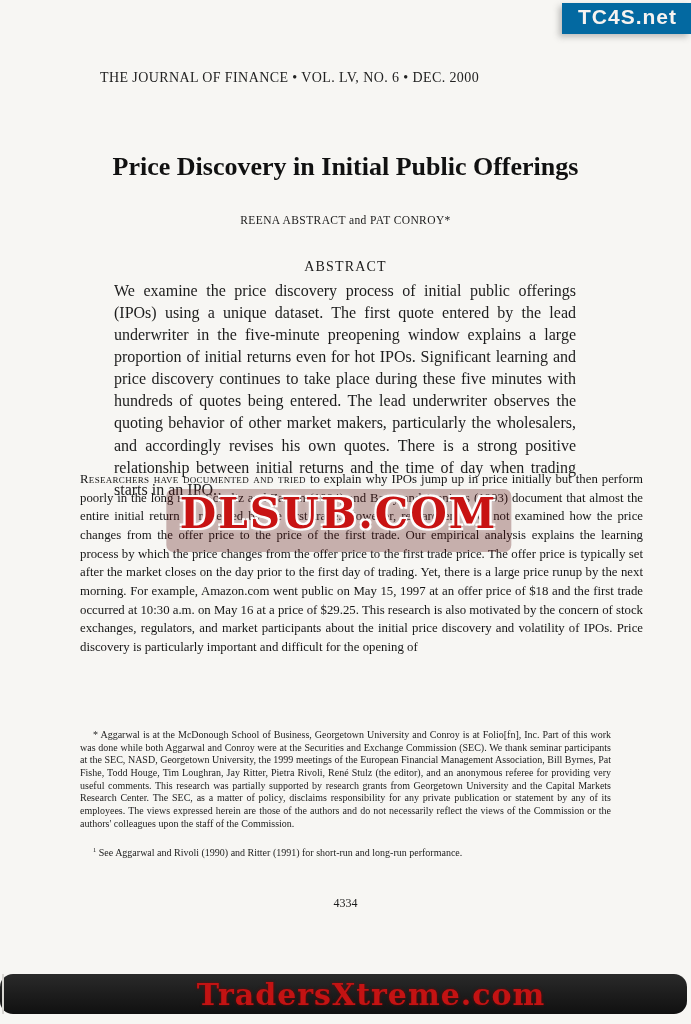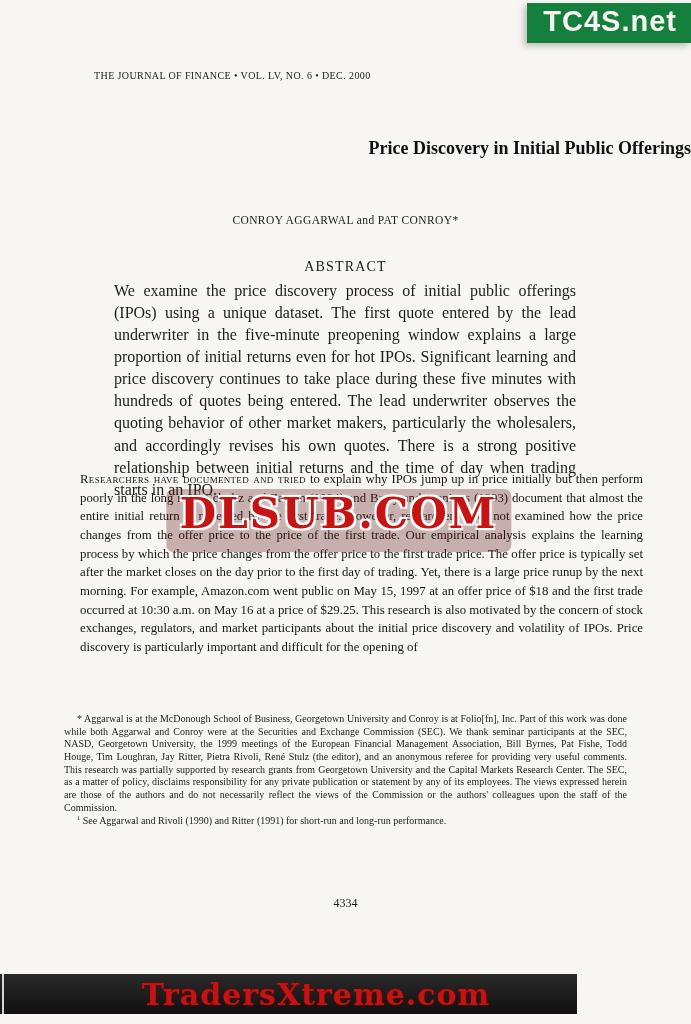--- a/index.html
+++ b/index.html
@@ -14,36 +14,36 @@
     margin: 0 auto;
     background: #f7f6f3;
     overflow: hidden;
     font-family: "Liberation Serif", "DejaVu Serif", serif;
     color: #1c1c1c;
   }
 
   
   .journal-line {
     position: absolute;
-    left: 94px;
+    left: 100px;
     top: 70px;
-    font-size: 10px;
+    font-size: 14px;
     letter-spacing: 0.4px;
     color: #222;
   }
 
   
   .paper-title {
     position: absolute;
     left: 0;
     right: 0;
     top: 136px;
-    margin: 0;
-    text-align: right;
-    font-size: 18px;
+    margin: 13px;
+    text-align: center;
+    font-size: 26px;
     font-weight: bold;
     line-height: 1.38;
     color: #111;
   }
 
   .authors {
     position: absolute;
     left: 0;
     right: 0;
     top: 214px;
@@ -99,44 +99,44 @@
     position: absolute;
     left: 64px;
     top: 713px;
     width: 563px;
     font-size: 10px;
     line-height: 1.27;
     text-align: justify;
     color: #1c1c1c;
   }
   .footnotes p {
-    margin: 0;
+    margin: 16px;
     text-indent: 13px;
   }
 
   .page-number {
     position: absolute;
     left: 0;
     right: 0;
     top: 896px;
     text-align: center;
     font-size: 12px;
     color: #1a1a1a;
   }
 
   
   .wm-top {
     position: absolute;
     top: 3px;
     right: 0;
-    background: #15803d;
+    background: #0369a1;
     color: #f7f3f0;
     font-family: "Liberation Sans", sans-serif;
     font-weight: bold;
-    font-size: 29px;
+    font-size: 21px;
     letter-spacing: 1px;
     padding: 2px 14px 5px 16px;
     box-shadow: -3px 3px 6px rgba(80,80,80,0.35);
   }
 
   .wm-center {
     position: absolute;
     top: 489px;
     left: 50%;
     transform: translateX(-52%);
@@ -154,26 +154,27 @@
       -2px  2px 0 #fdfdfd,
        2px  2px 0 #fdfdfd,
        0 0 6px rgba(255,255,255,0.8);
     white-space: nowrap;
   }
 
   .wm-bottom-strip {
     position: absolute;
     left: 0;
     top: 974px;
-    width: 577px;
+    width: 687px;
     height: 40px;
     background: linear-gradient(#2a2a2a, #101010);
     display: flex;
     align-items: center;
     justify-content: center;
+    border-radius: 13px;
   }
   .wm-bottom-strip .edge-line {
     position: absolute;
     left: 2px;
     top: 0;
     width: 2px;
     height: 100%;
     background: #d8d6d2;
   }
   .wm-bottom-text {
@@ -191,21 +192,21 @@
 <body>
 
 <div class="scan">
 
   <div class="journal-line">THE JOURNAL OF FINANCE • VOL. LV, NO. 6 • DEC. 2000</div>
 
   <h1 class="paper-title">
     <span>Price Discovery in Initial Public Offerings</span><br>
   </h1>
 
-  <div class="authors">CONROY AGGARWAL and PAT CONROY*</div>
+  <div class="authors">REENA ABSTRACT and PAT CONROY*</div>
 
   <div class="abstract-heading">ABSTRACT</div>
 
   <div class="abstract-text">We examine the price discovery process of initial public offerings (IPOs) using a unique dataset. The first quote entered by the lead underwriter in the five-minute preopening window explains a large proportion of initial returns even for hot IPOs. Significant learning and price discovery continues to take place during these five minutes with hundreds of quotes being entered. The lead underwriter observes the quoting behavior of other market makers, particularly the wholesalers, and accordingly revises his own quotes. There is a strong positive relationship between initial returns and the time of day when trading starts in an IPO.</div>
 
   <p class="body-text"><span class="smallcaps">Researchers have documented and tried</span><span> to explain why IPOs jump up in price initially but then perform poorly in the long run.</span><sup>1</sup><span> Schultz and Zaman (1994) and Barry and Jennings (1993) document that almost the entire initial return is reflected by the first trade. However, researchers have not examined how the price changes from the offer price to the price of the first trade. Our empirical analysis explains the learning process by which the price changes from the offer price to the first trade price. The offer price is typically set after the market closes on the day prior to the first day of trading. Yet, there is a large price runup by the next morning. For example, Amazon.com went public on May 15, 1997 at an offer price of $18 and the first trade occurred at 10:30 a.m. on May 16 at a price of $29.25. This research is also motivated by the concern of stock exchanges, regulators, and market participants about the initial price discovery and volatility of IPOs. Price discovery is particularly important and difficult for the opening of</span></p>
 
   <div class="footnotes">
     <p><span>* Aggarwal is at the McDonough School of Business, Georgetown University and Conroy is at Folio[fn], Inc. Part of this work was done while both Aggarwal and Conroy were at the Securities and Exchange Commission (SEC). We thank seminar participants at the SEC, NASD, Georgetown University, the 1999 meetings of the European Financial Management Association, Bill Byrnes, Pat Fishe, Todd Houge, Tim Loughran, Jay Ritter, Pietra Rivoli, René Stulz (the editor), and an anonymous referee for providing very useful comments. This research was partially supported by research grants from Georgetown University and the Capital Markets Research Center. The SEC, as a matter of policy, disclaims responsibility for any private publication or statement by any of its employees. The views expressed herein are those of the authors and do not necessarily reflect the views of the Commission or the authors' colleagues upon the staff of the Commission.</span></p>
     <p><sup>1</sup><span> See Aggarwal and Rivoli (1990) and Ritter (1991) for short-run and long-run performance.</span></p>

